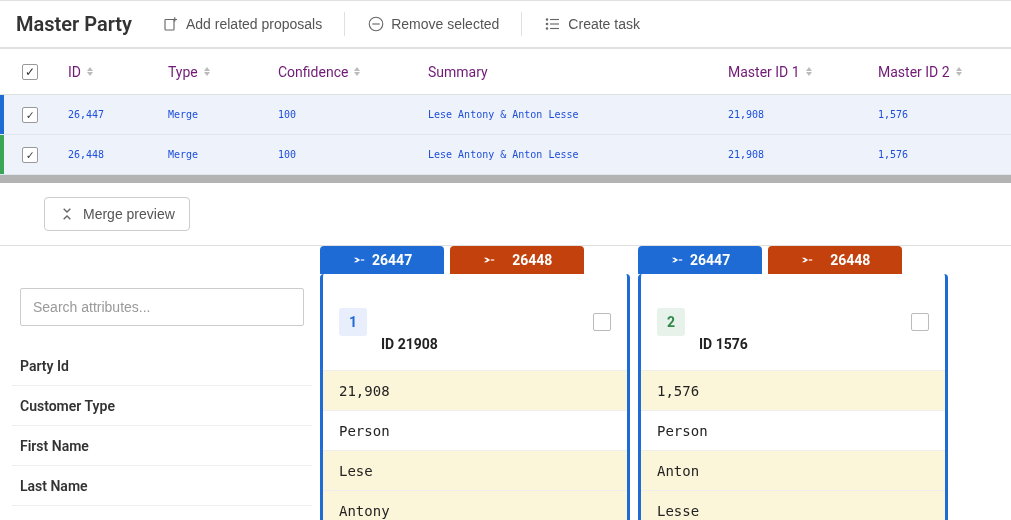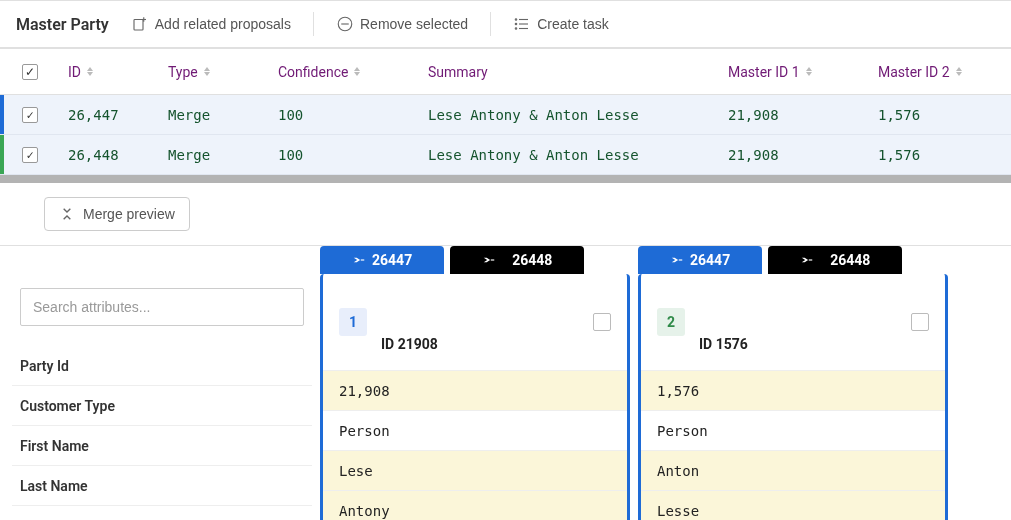--- a/index.html
+++ b/index.html
@@ -1,33 +1,33 @@
 <!DOCTYPE html>
 <html><head>
 <meta charset="utf-8">
 <style>
 * { box-sizing: border-box; margin: 0; padding: 0; }
 body { font-family: -apple-system, BlinkMacSystemFont, "Segoe UI", Roboto, sans-serif; font-size: 14px; color: #333; background: #f5f5f5; }
 .topbar { background: #fff; border-top: 1px solid #e0e0e0; border-bottom: 1px solid #e0e0e0; padding: 8px 16px; display: flex; align-items: center; gap: 12px; }
-.page-title { font-size: 16px; font-weight: 600; color: #333; }
+.page-title { font-size: 20px; font-weight: 600; color: #333; margin-right: 8px; }
 .toolbar-btn { display: inline-flex; align-items: center; gap: 6px; padding: 6px 10px; color: #555; background: transparent; border: none; cursor: pointer; font-size: 14px; }
 .toolbar-btn svg { width: 18px; height: 18px; stroke: #666; fill: none; stroke-width: 1.5; }
 .vline { width: 1px; height: 24px; background: #e0e0e0; }
 
 .table-container { background: #fff; border-top: 1px solid #e0e0e0; }
 .grid-header, .grid-row { display: grid; grid-template-columns: 60px 100px 110px 150px 300px 150px 140px; align-items: center; }
 .grid-header { border-bottom: 1px solid #e0e0e0; height: 46px; }
 .gh-cell { display: flex; align-items: center; gap: 6px; font-weight: 400; color: #701a75; padding: 0 8px; }
 .sort-icon { display: inline-flex; flex-direction: column; gap: 1px; }
 .sort-icon::before { content: ""; width: 0; height: 0; border-left: 3px solid transparent; border-right: 3px solid transparent; border-bottom: 4px solid #bbb; }
 .sort-icon::after { content: ""; width: 0; height: 0; border-left: 3px solid transparent; border-right: 3px solid transparent; border-top: 4px solid #bbb; }
 .grid-row { height: 40px; background: #eef3fb; border-bottom: 1px solid #e0e6f0; position: relative; }
 .grid-row.r1::before { content: ""; position: absolute; left: 0; top: 0; bottom: 0; width: 4px; background: #1e6bd6; }
 .grid-row.r2::before { content: ""; position: absolute; left: 0; top: 0; bottom: 0; width: 4px; background: #3aa655; }
-.gd-cell { padding: 0 8px; font-family: ui-monospace, "SFMono-Regular", Menlo, Consolas, monospace; font-size: 14px; color: #14532d; }
+.gd-cell { padding: 0 8px; font-family: ui-monospace, "SFMono-Regular", Menlo, Consolas, monospace; font-size: 10px; color: #1d4ed8; }
 .checkbox { width: 16px; height: 16px; border: 1px solid #999; border-radius: 2px; display: inline-flex; align-items: center; justify-content: center; background: #fff; cursor: pointer; }
 .checkbox.checked::after { content: "✓"; font-size: 12px; color: #333; line-height: 1; }
 .chk-cell { display: flex; justify-content: center; }
 
 .thick-divider { height: 8px; background: #b3b3b3; }
 
 .lower { display: flex; flex-direction: column; background: #fff; }
 .merge-preview-row { padding: 14px 12px 14px 44px; border-bottom: 1px solid #e0e0e0; }
 .merge-preview-btn { display: inline-flex; align-items: flex-start; gap: 8px; padding: 8px 14px; border: 1px solid #ccc; border-radius: 4px; background: #fff; color: #555; cursor: pointer; font-size: 14px; }
 .merge-preview-btn svg { width: 16px; height: 16px; }
@@ -37,21 +37,21 @@
 .search-wrap { padding: 0 8px 20px 8px; }
 .search-input { width: 100%; padding: 10px 12px; border: 1px solid #ccc; border-radius: 2px; font-size: 14px; color: #333; }
 .search-input::placeholder { color: #999; }
 .attr-row { height: 40px; display: flex; align-items: center; padding: 0 8px; font-weight: 600; color: #333; border-bottom: 1px solid #eee; }
 
 .card { border: 3px solid #1e6bd6; border-top: none; border-bottom: none; border-radius: 4px 4px 0 0; background: #fff; overflow: hidden; }
 .card.c2 .badge-num { background: #e6f2ea; color: #2f8a49; }
 .card-tabs { display: flex; gap: 6px; }
 .tab { display: inline-flex; align-items: center; gap: 6px; padding: 6px 32px; border-radius: 4px 4px 0 0; font-weight: 700; color: #fff; font-size: 14px; cursor: pointer; }
 .tab.blue { background: #1e6bd6; }
-.tab.green { background: #000000; gap: 16px; }
+.tab.green { background: #c2410c; gap: 16px; }
 .tab svg { width: 14px; height: 14px; fill: #fff; }
 .card-head { display: flex; align-items: center; gap: 14px; padding: 18px 16px; }
 .badge-num { width: 28px; height: 28px; border-radius: 3px; display: flex; align-items: center; justify-content: center; font-weight: 700; background: #e8eefb; color: #1e6bd6; }
 .card-title { font-weight: 700; color: #222; flex: 1; margin-top: 44px; }
 .card-check { width: 18px; height: 18px; border: 1px solid #bbb; border-radius: 2px; cursor: pointer; }
 .val-row { height: 40px; display: flex; align-items: center; padding: 0 16px; font-family: ui-monospace, "SFMono-Regular", Menlo, Consolas, monospace; font-size: 14px; color: #222; border-top: 1px solid #eee; }
 .val-row.hl { background: #fbf6d9; }
 </style>
 </head>
 <body>

